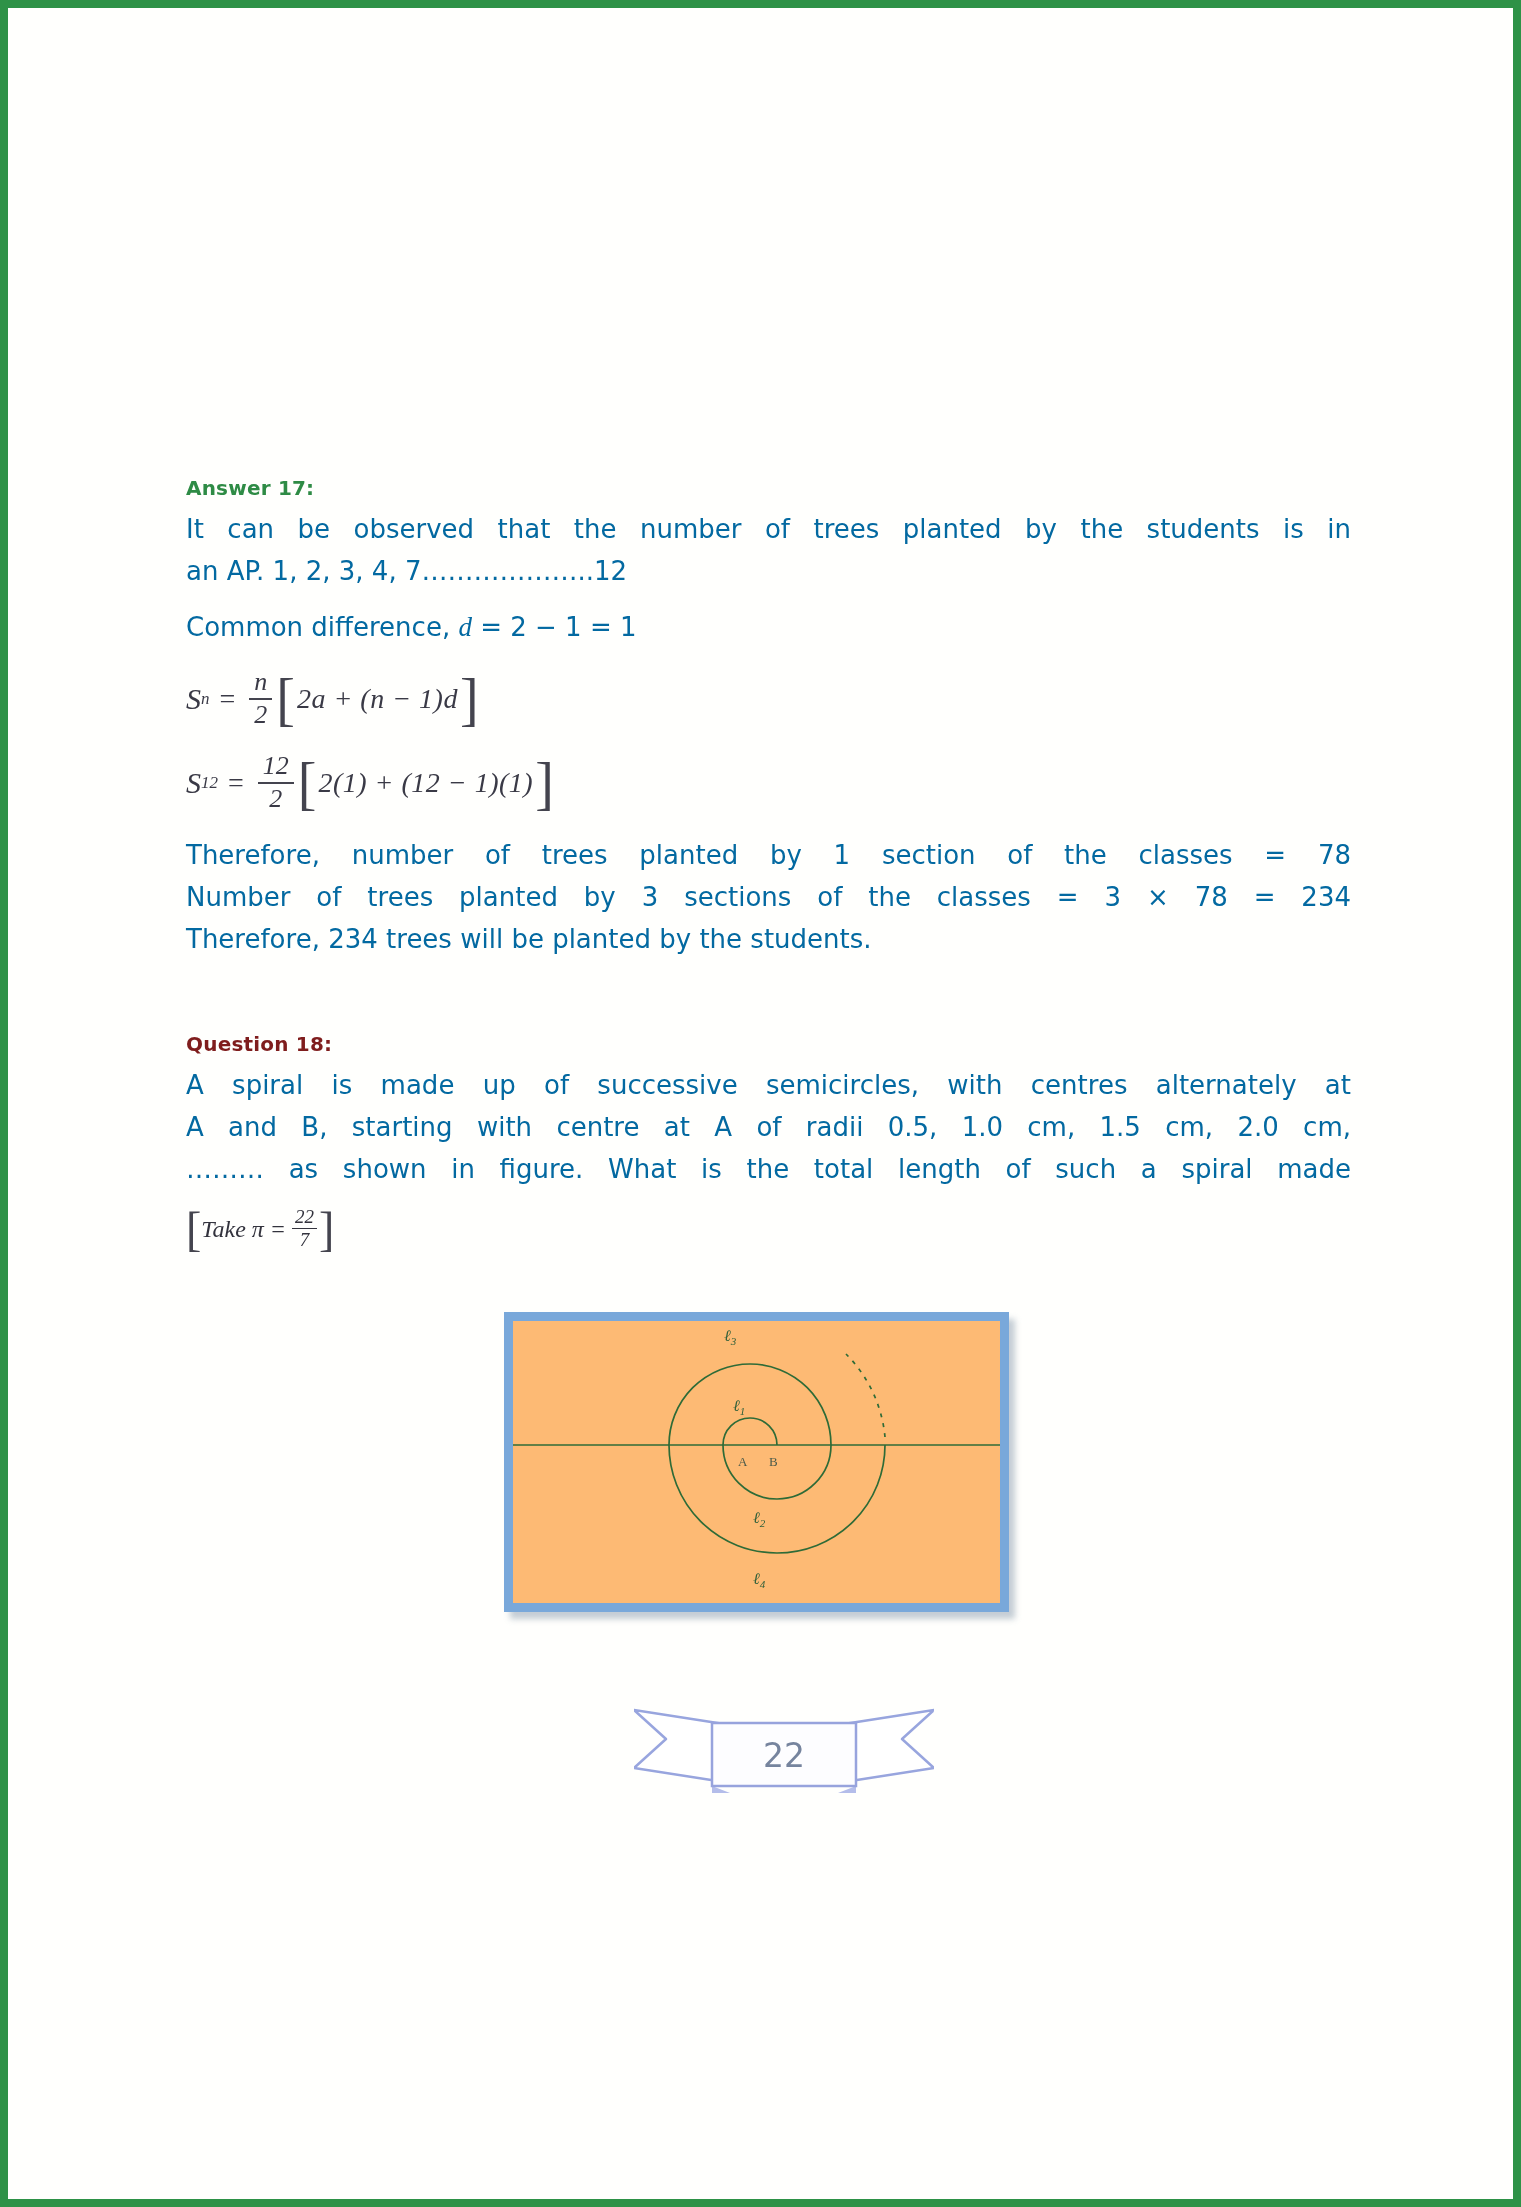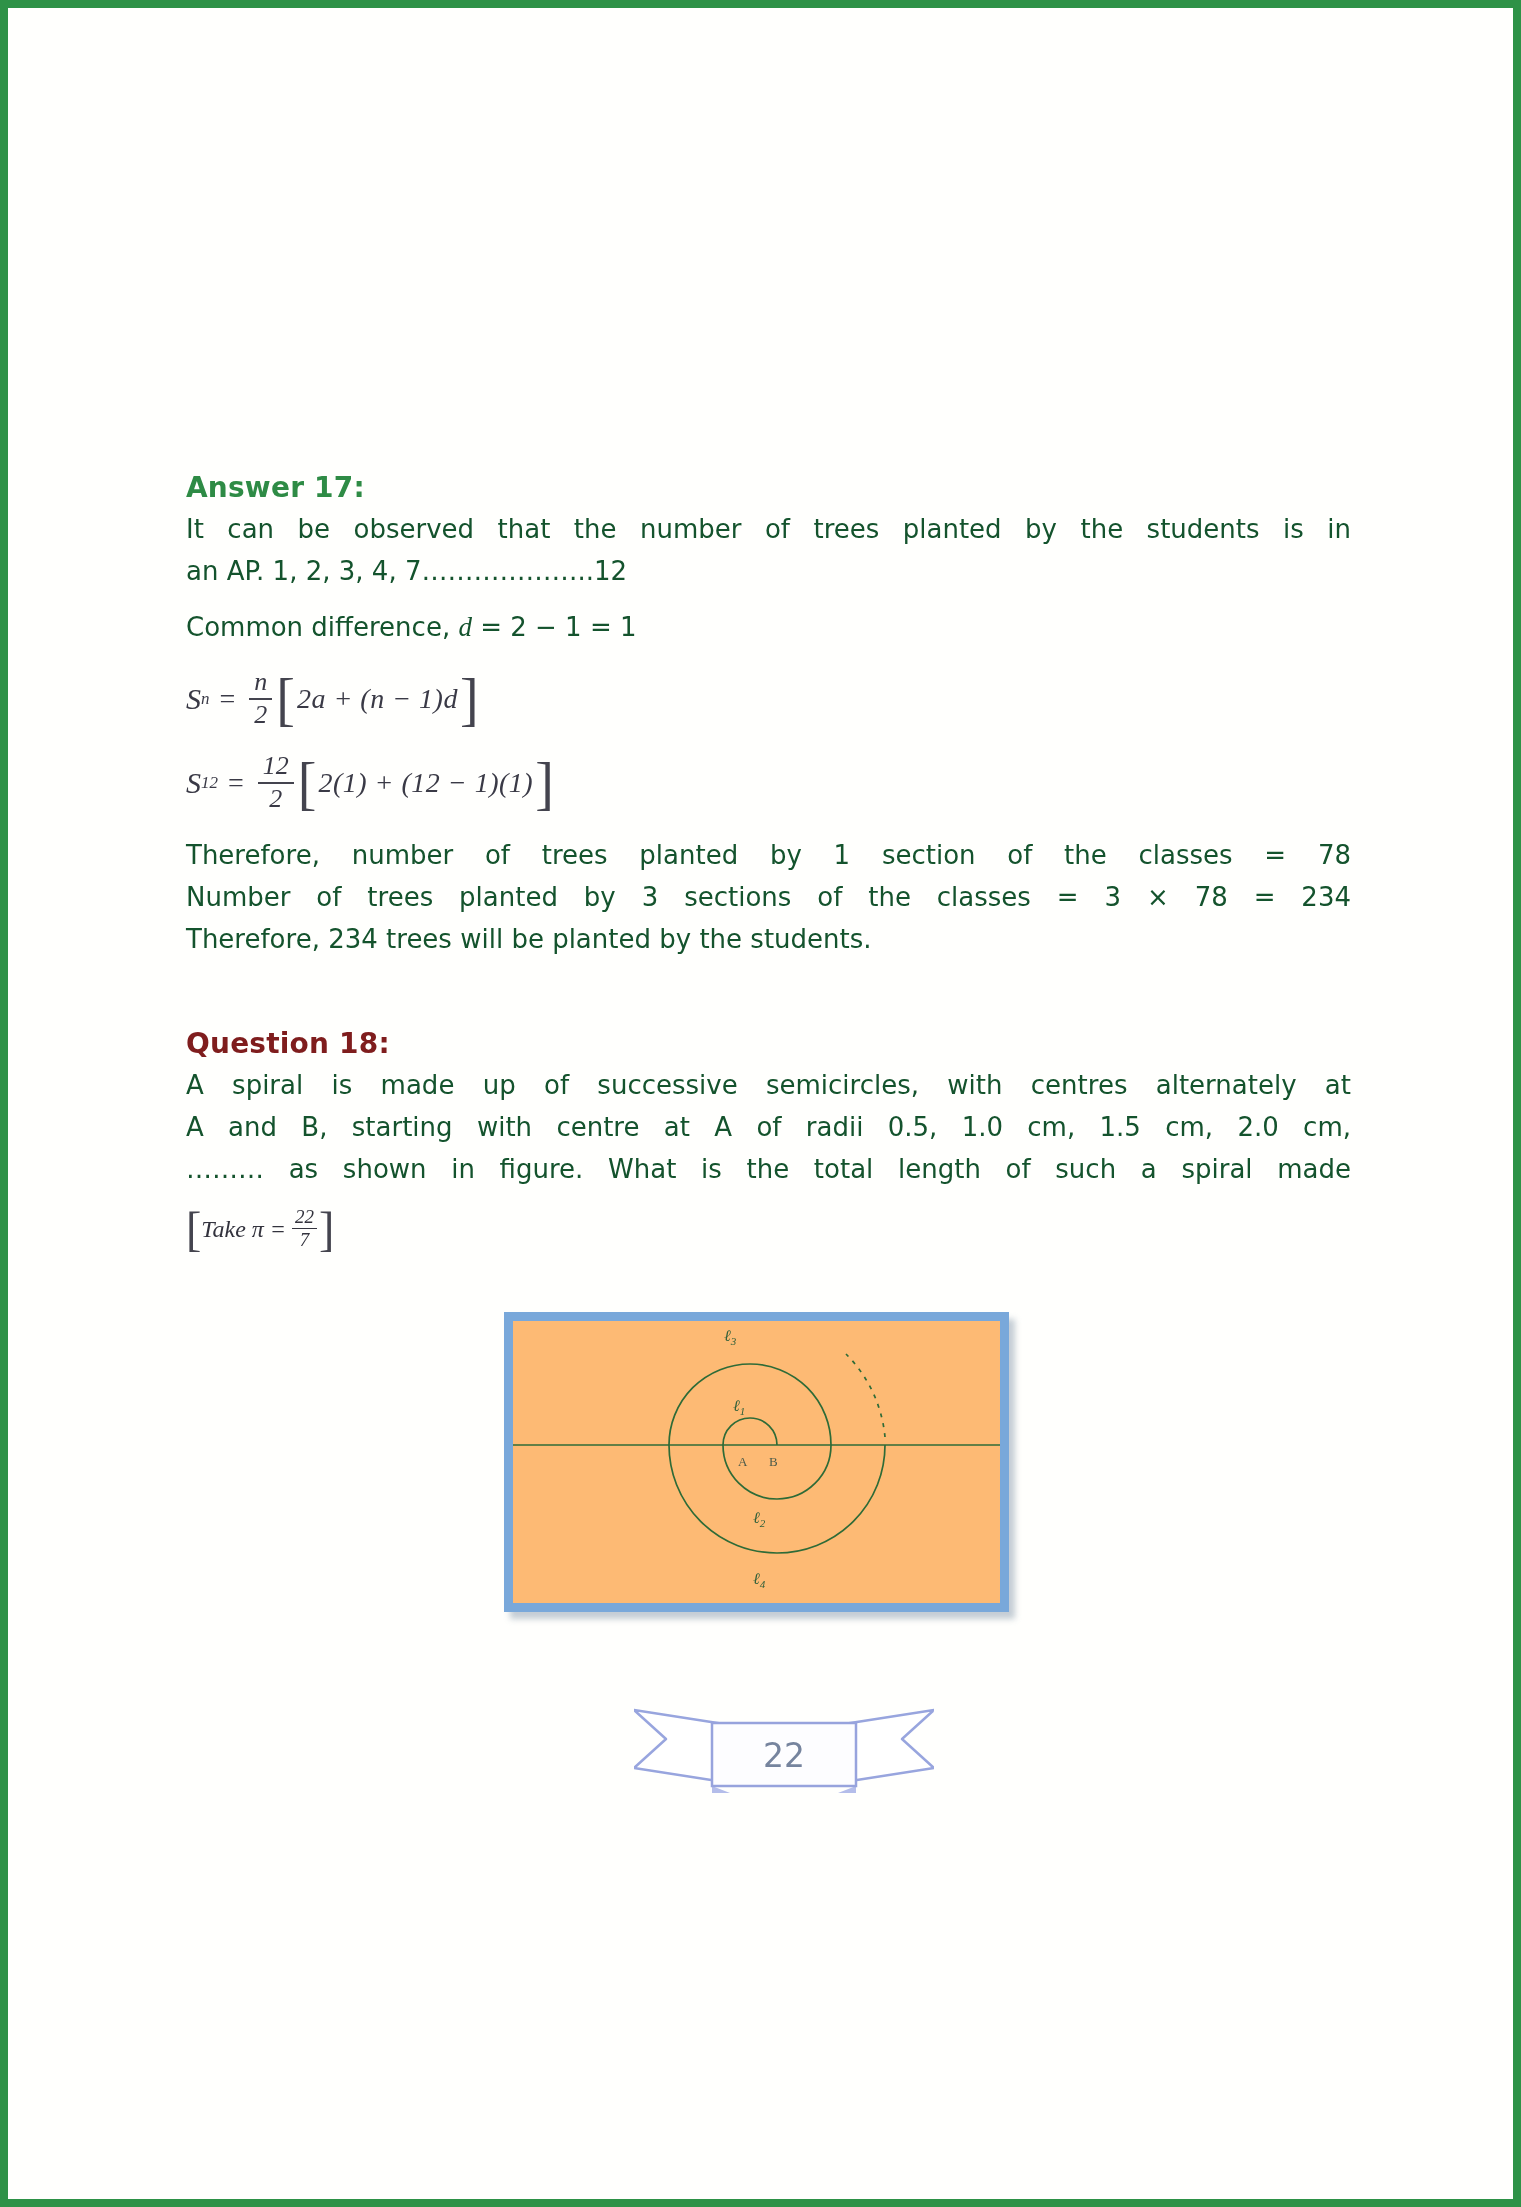--- a/index.html
+++ b/index.html
@@ -18,31 +18,31 @@
     background:#fffffd;
   }
   .content {
     position:absolute;
     left:178px; top:0;
     width:1165px;
   }
   .spacer-top { height:462px; }
 
   .heading {
-    font-size:28px; font-weight:bold;
+    font-size:20px; font-weight:bold;
     line-height:36px;
     letter-spacing:0.2px;
   }
   .heading.green { color:#2e8b45; }
   .heading.red   { color:#7f1d1d; }
 
   .bodyline {
     font-size:26px;
     line-height:42px;
-    color:#14532d;
+    color:#0369a1;
   }
   .jline { text-align:justify; text-align-last:justify; }
 
   .para { margin:0; }
   .mt2  { margin-top:2px; }
   .mt14 { margin-top:14px; }
   .mt16 { margin-top:16px; }
   .mt22 { margin-top:22px; }
   .mt66 { margin-top:66px; }
 

